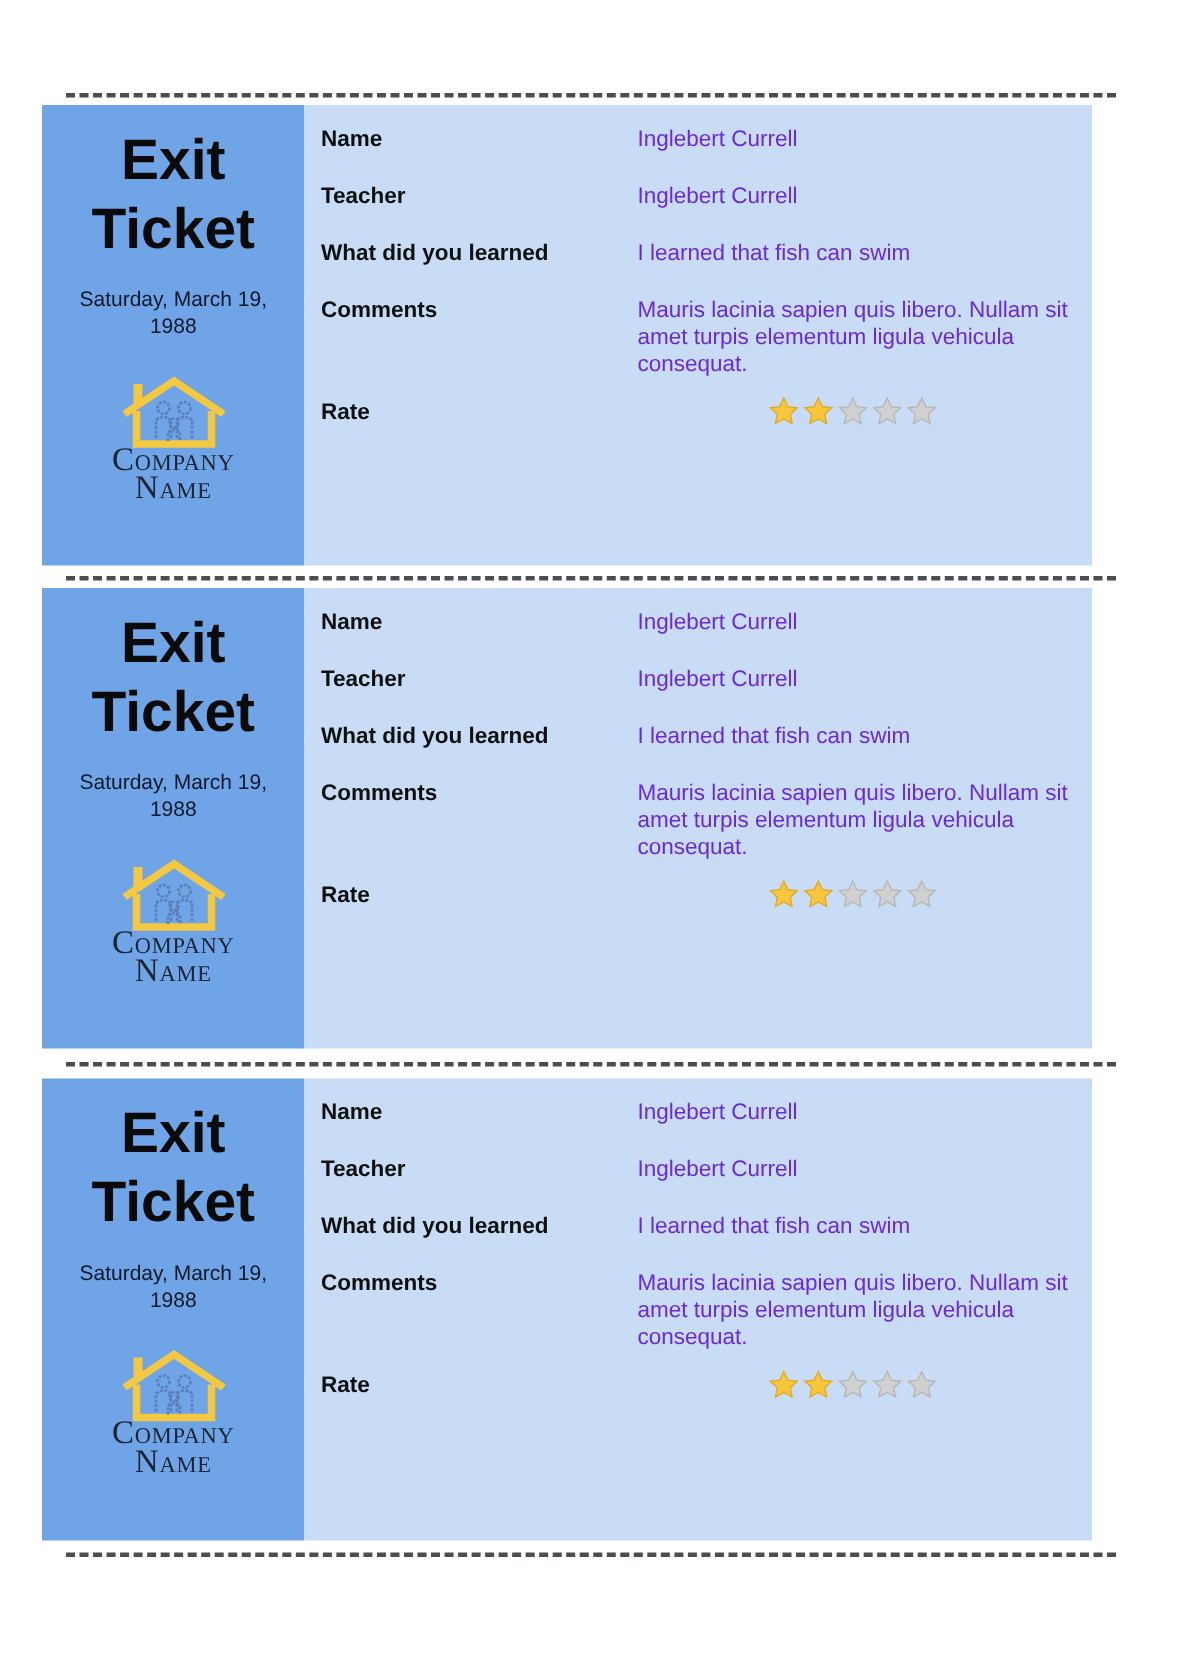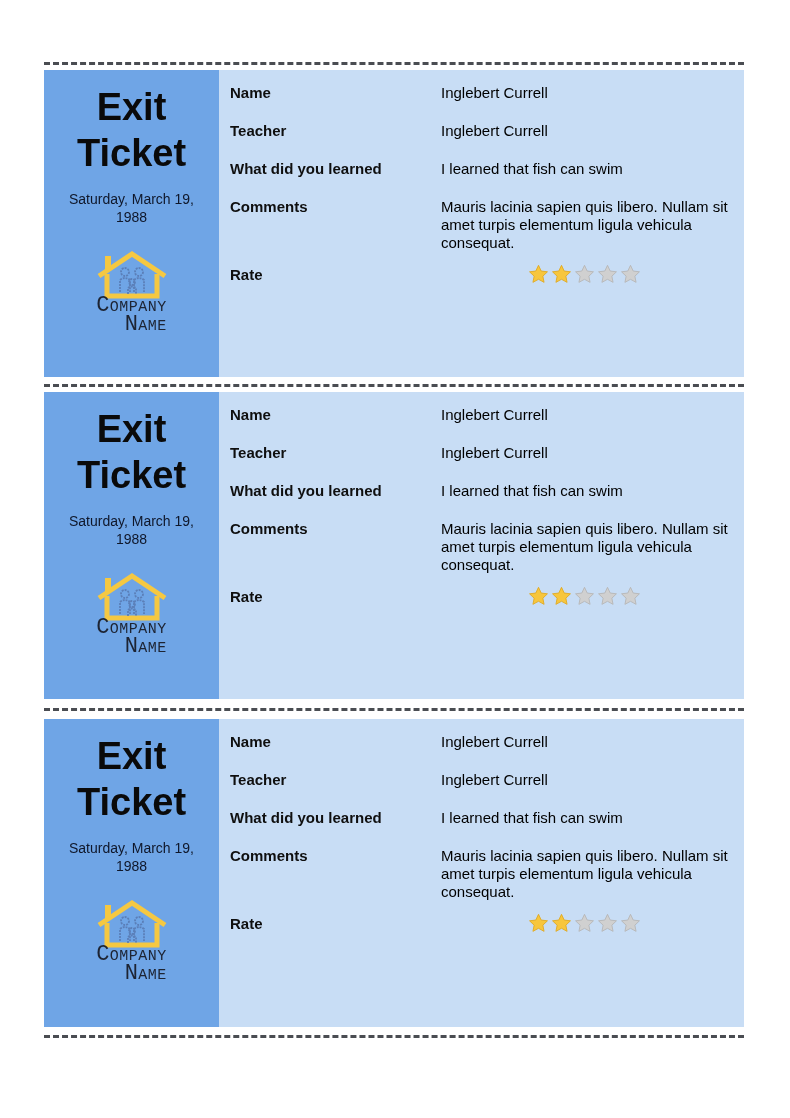--- a/index.html
+++ b/index.html
@@ -1,35 +1,35 @@
 <!DOCTYPE html>
 <html><head>
 <meta charset="utf-8">
 <style>
   html, body { margin: 0; padding: 0; background: #ffffff; }
   body { width: 790px; height: 1118px; position: relative; overflow: hidden;
          font-family: "Liberation Sans", "DejaVu Sans", sans-serif; color: #111; }
   .dash { position: absolute; left: 44px; width: 700px; height: 0;
           border-top: 3px dashed #4a4d52; }
-  .ticket { position: absolute; left: 44px; width: 700px; display: flex; }
+  .ticket { position: absolute; left: 28px; width: 700px; display: flex; }
   .side { width: 175px; background: #6fa5e6; display: flex; flex-direction: column;
           align-items: center; box-sizing: border-box; padding-top: 14px; }
   .title { font-weight: bold; font-size: 38px; line-height: 46px; text-align: center; color: #0a0a0a; }
   .title span { display: block; }
   .date { font-size: 14px; line-height: 18px; text-align: center; margin-top: 14px; color: #0f172a; width: 150px; }
   .logo { margin-top: 24px; display: flex; flex-direction: column; align-items: center; }
   .logo svg { display: block; }
-  .logo-text { font-family: Liberation Mono, monospace; color: #1d2433;
-               text-align: right; line-height: 19px; letter-spacing: 0.5px; margin-top: -4px; }
+  .logo-text { font-family: Liberation Serif, serif; color: #1d2433;
+               text-align: center; line-height: 19px; letter-spacing: 0.5px; margin-top: -4px; }
   .logo-text .l1 { font-size: 22px; display: block; }
   .logo-text .l2 { font-size: 22px; display: block; }
   .main { flex: 1; background: #c8ddf5; position: relative; }
   .row { position: absolute; left: 11px; right: 14px; display: flex; font-size: 15px; line-height: 18px; }
   .label { width: 211px; font-weight: bold; color: #0f0f0f; }
-  .value { flex: 1; color: #000000; }
+  .value { flex: 1; color: #6d28d9; }
   .stars { position: absolute; left: 309px; display: flex; gap: 2px; }
   .star { width: 21px; height: 20px; }
 </style>
 </head>
 <body>
 
 <div class="dash" style="top:62px"></div>
 <div class="dash" style="top:384px"></div>
 <div class="dash" style="top:708px"></div>
 <div class="dash" style="top:1035px"></div>

